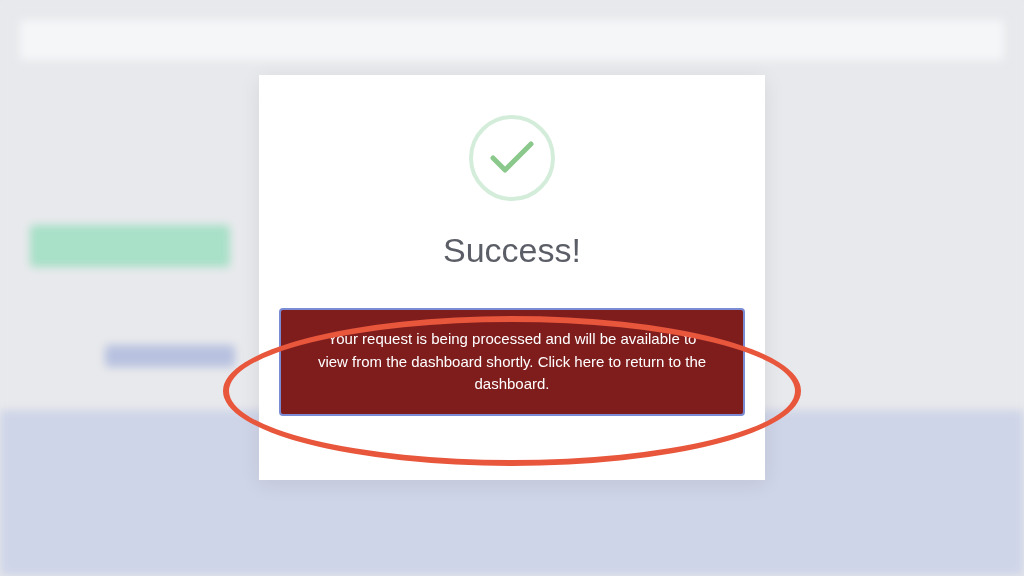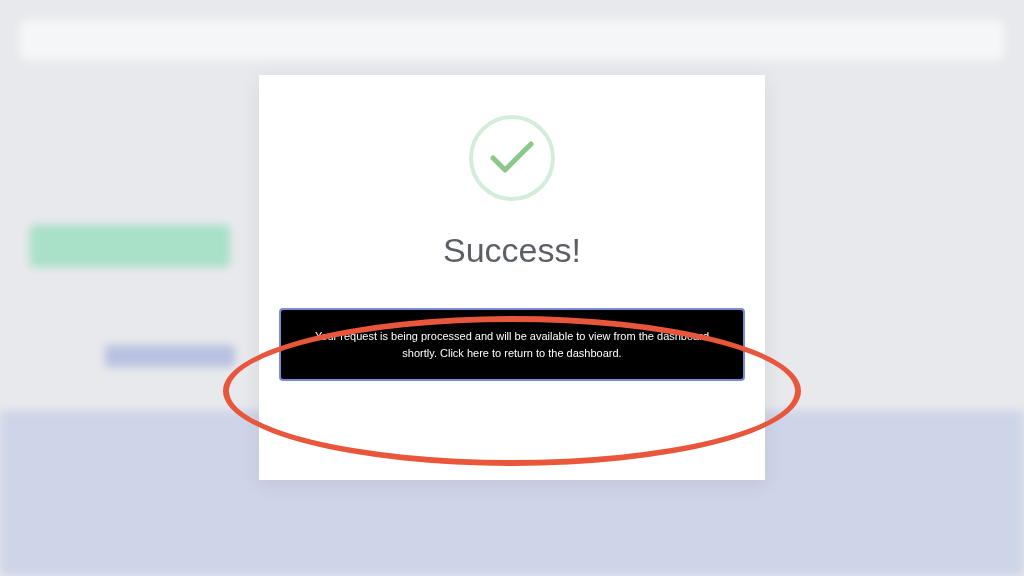--- a/index.html
+++ b/index.html
@@ -94,26 +94,26 @@
       stroke-linejoin: round;
     }
     .title {
       font-size: 34px;
       font-weight: 500;
       color: #5b5e66;
       margin-bottom: 38px;
     }
     .action-btn {
       width: 466px;
-      background: #000000;
+      background: #7f1d1d;
       color: #ffffff;
       border: 2px solid #7c8cd4;
       border-radius: 4px;
       padding: 18px 30px;
-      font-size: 11px;
+      font-size: 15px;
       line-height: 1.5;
       text-align: center;
       cursor: pointer;
       font-family: inherit;
     }
     .ellipse-highlight {
       position: absolute;
       border: 6px solid #e8563c;
       border-radius: 50%;
       pointer-events: none;

